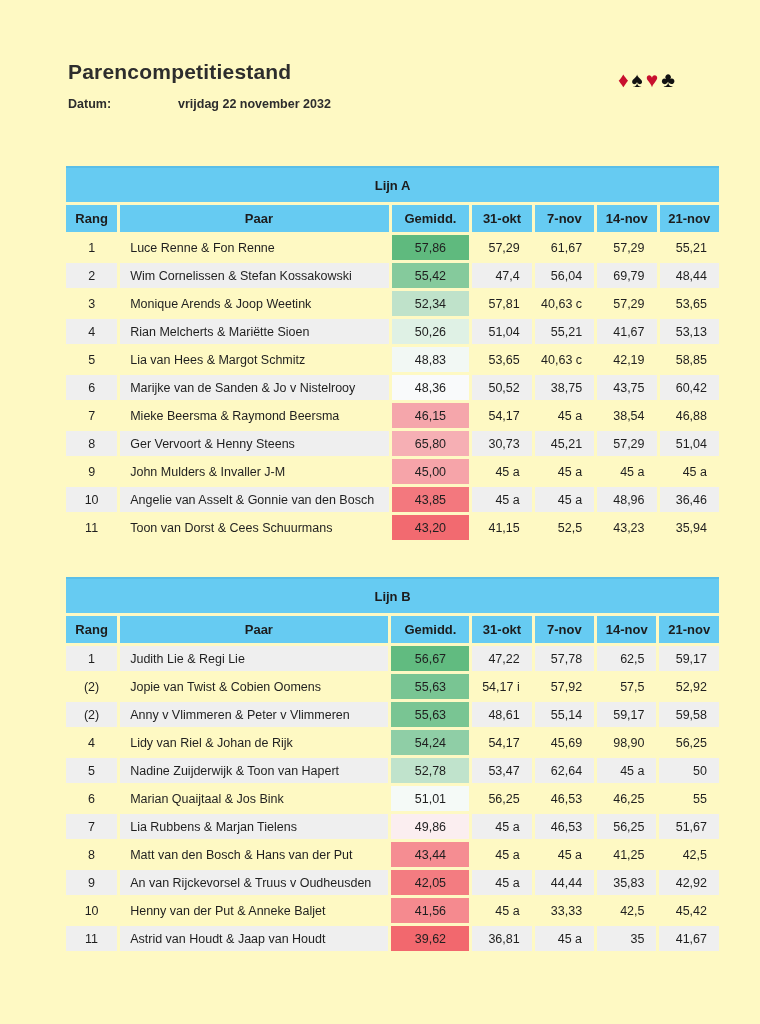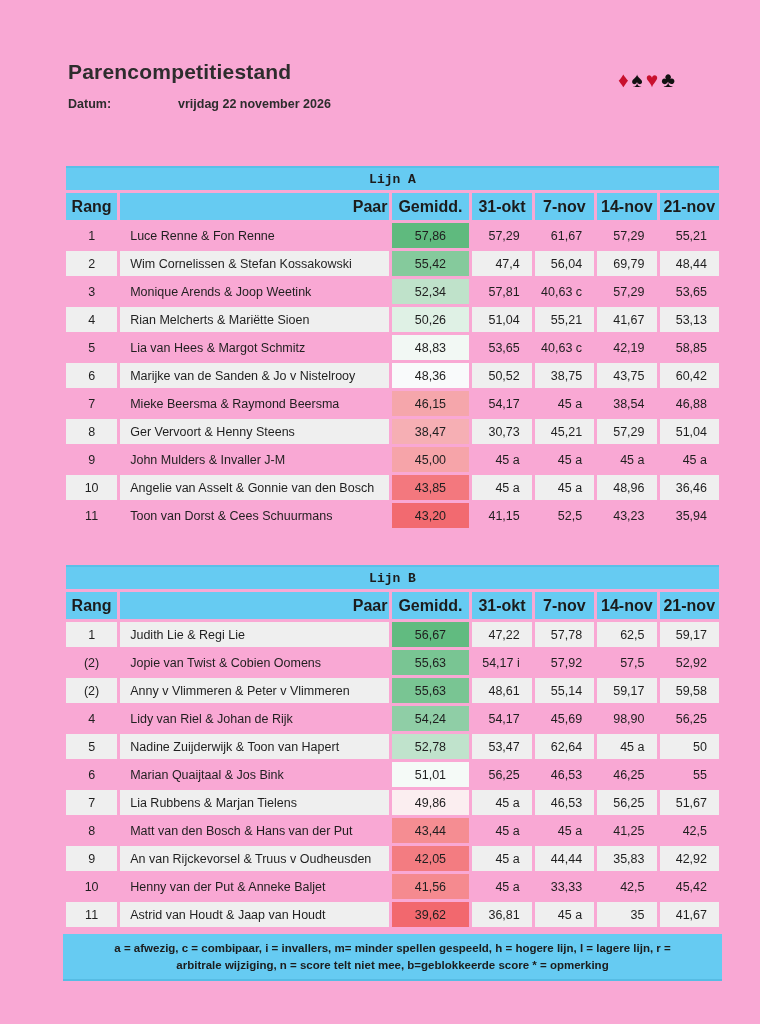--- a/index.html
+++ b/index.html
@@ -3,21 +3,21 @@
 <meta charset="utf-8">
 <style>
   * { box-sizing: border-box; }
   html, body { margin: 0; padding: 0; }
   body {
     width: 760px; height: 1024px;
     background: #ffffff;
     font-family: "Liberation Sans", sans-serif;
     color: #232323;
   }
-  .page { position: relative; width: 760px; height: 1024px; overflow: hidden; background:#f9a8d4; }
+  .page { position: relative; width: 760px; height: 1024px; overflow: hidden; background:#fef9c3; }
 
   
   .title {
     position: absolute; left: 68px; top: 60px;
     font-size: 21px; font-weight: bold; color: #2d2d2d; letter-spacing: .2px;
   }
   .meta { position: absolute; left: 68px; top: 97px; font-size: 12.5px; font-weight: bold; color:#2d2d2d; }
   .meta-row { margin-bottom: 16px; }
   .meta-label { display: inline-block; width: 110px; }
 
@@ -39,28 +39,28 @@
     table-layout: fixed;
   }
   col.col-rank  { width: 50px; }
   col.col-pair  { width: 262px; }
   col.col-avg   { width: 76px; }
   col.col-score { width: 58px; }
 
   th.banner {
     background: #66CBF2;
     border-top: 2px solid #5ABFE8;
-    height: 24px; font-size: 13px; font-weight: bold; text-align: center; color:#1c1c1c;font-family:Liberation Mono, monospace;
+    height: 36px; font-size: 13px; font-weight: bold; text-align: center; color:#1c1c1c;
   }
   th.colhead {
     background: #66CBF2;
-    height: 27px; font-size: 16px; font-weight: bold; color:#1c1c1c;
+    height: 27px; font-size: 13px; font-weight: bold; color:#1c1c1c;
   }
   th.h-rank { text-align: center; }
-  th.h-pair { text-align: right; padding-left: 10px; margin-top: 44px; }
+  th.h-pair { text-align: center; padding-left: 10px; margin-top: 44px; }
   th.h-num  { text-align: center; }
 
   td { height: 25px; font-size: 12.5px; color: #1f1f1f; }
   tr.gray td { background: #EFEFEF; }
   td.rank  { text-align: center; }
   td.pair  { text-align: left; padding-left: 10px; }
   td.avg   { text-align: center; }
   td.score { text-align: right; padding-right: 12px; }
 
   .section-table + .section-table { margin-top: 31px; }
@@ -77,21 +77,21 @@
 </style>
 </head>
 <body>
 
 <div class="page">
 
   <div class="title">Parencompetitiestand</div>
 
   <div class="meta">
     <div class="meta-row">
-      <span class="meta-label">Datum:</span><span>vrijdag 22 november 2026</span>
+      <span class="meta-label">Datum:</span><span>vrijdag 22 november 2032</span>
     </div>
   </div>
 
   <div class="logo">
     <div class="logo-suits"><span class="suit" style="color: rgb(200, 16, 46);">♦</span><span class="suit" style="color: rgb(18, 18, 18);">♠</span><span class="suit" style="color: rgb(200, 16, 46);">♥</span><span class="suit" style="color: rgb(18, 18, 18);">♣</span></div>
   </div>
 
   <main>
     <div id="tables">
         <div class="section-table">
@@ -179,21 +179,21 @@
                 <td class="pair">Mieke Beersma &amp; Raymond Beersma</td>
                 <td class="avg" style="background: rgb(245, 166, 171);">46,15</td>
                 <td class="score">54,17</td>
                 <td class="score">45 a</td>
                 <td class="score">38,54</td>
                 <td class="score">46,88</td>
               </tr>
               <tr class="gray">
                 <td class="rank">8</td>
                 <td class="pair">Ger Vervoort &amp; Henny Steens</td>
-                <td class="avg" style="background: rgb(246, 175, 180);">38,47</td>
+                <td class="avg" style="background: rgb(246, 175, 180);">65,80</td>
                 <td class="score">30,73</td>
                 <td class="score">45,21</td>
                 <td class="score">57,29</td>
                 <td class="score">51,04</td>
               </tr>
               <tr>
                 <td class="rank">9</td>
                 <td class="pair">John Mulders &amp; Invaller J-M</td>
                 <td class="avg" style="background: rgb(246, 164, 169);">45,00</td>
                 <td class="score">45 a</td>
@@ -344,18 +344,15 @@
                 <td class="avg" style="background: rgb(242, 104, 110);">39,62</td>
                 <td class="score">36,81</td>
                 <td class="score">45 a</td>
                 <td class="score">35</td>
                 <td class="score">41,67</td>
               </tr>
             </tbody>
           </table>
         </div>
       </div>
-    <div class="legend">
-      <span>a = afwezig, c = combipaar, i = invallers, m= minder spellen gespeeld, h = hogere lijn, l = lagere lijn, r = arbitrale wijziging, n = score telt niet mee, b=geblokkeerde score  * = opmerking</span>
-    </div>
   </main>
 
 </div>
 
 </body></html>

